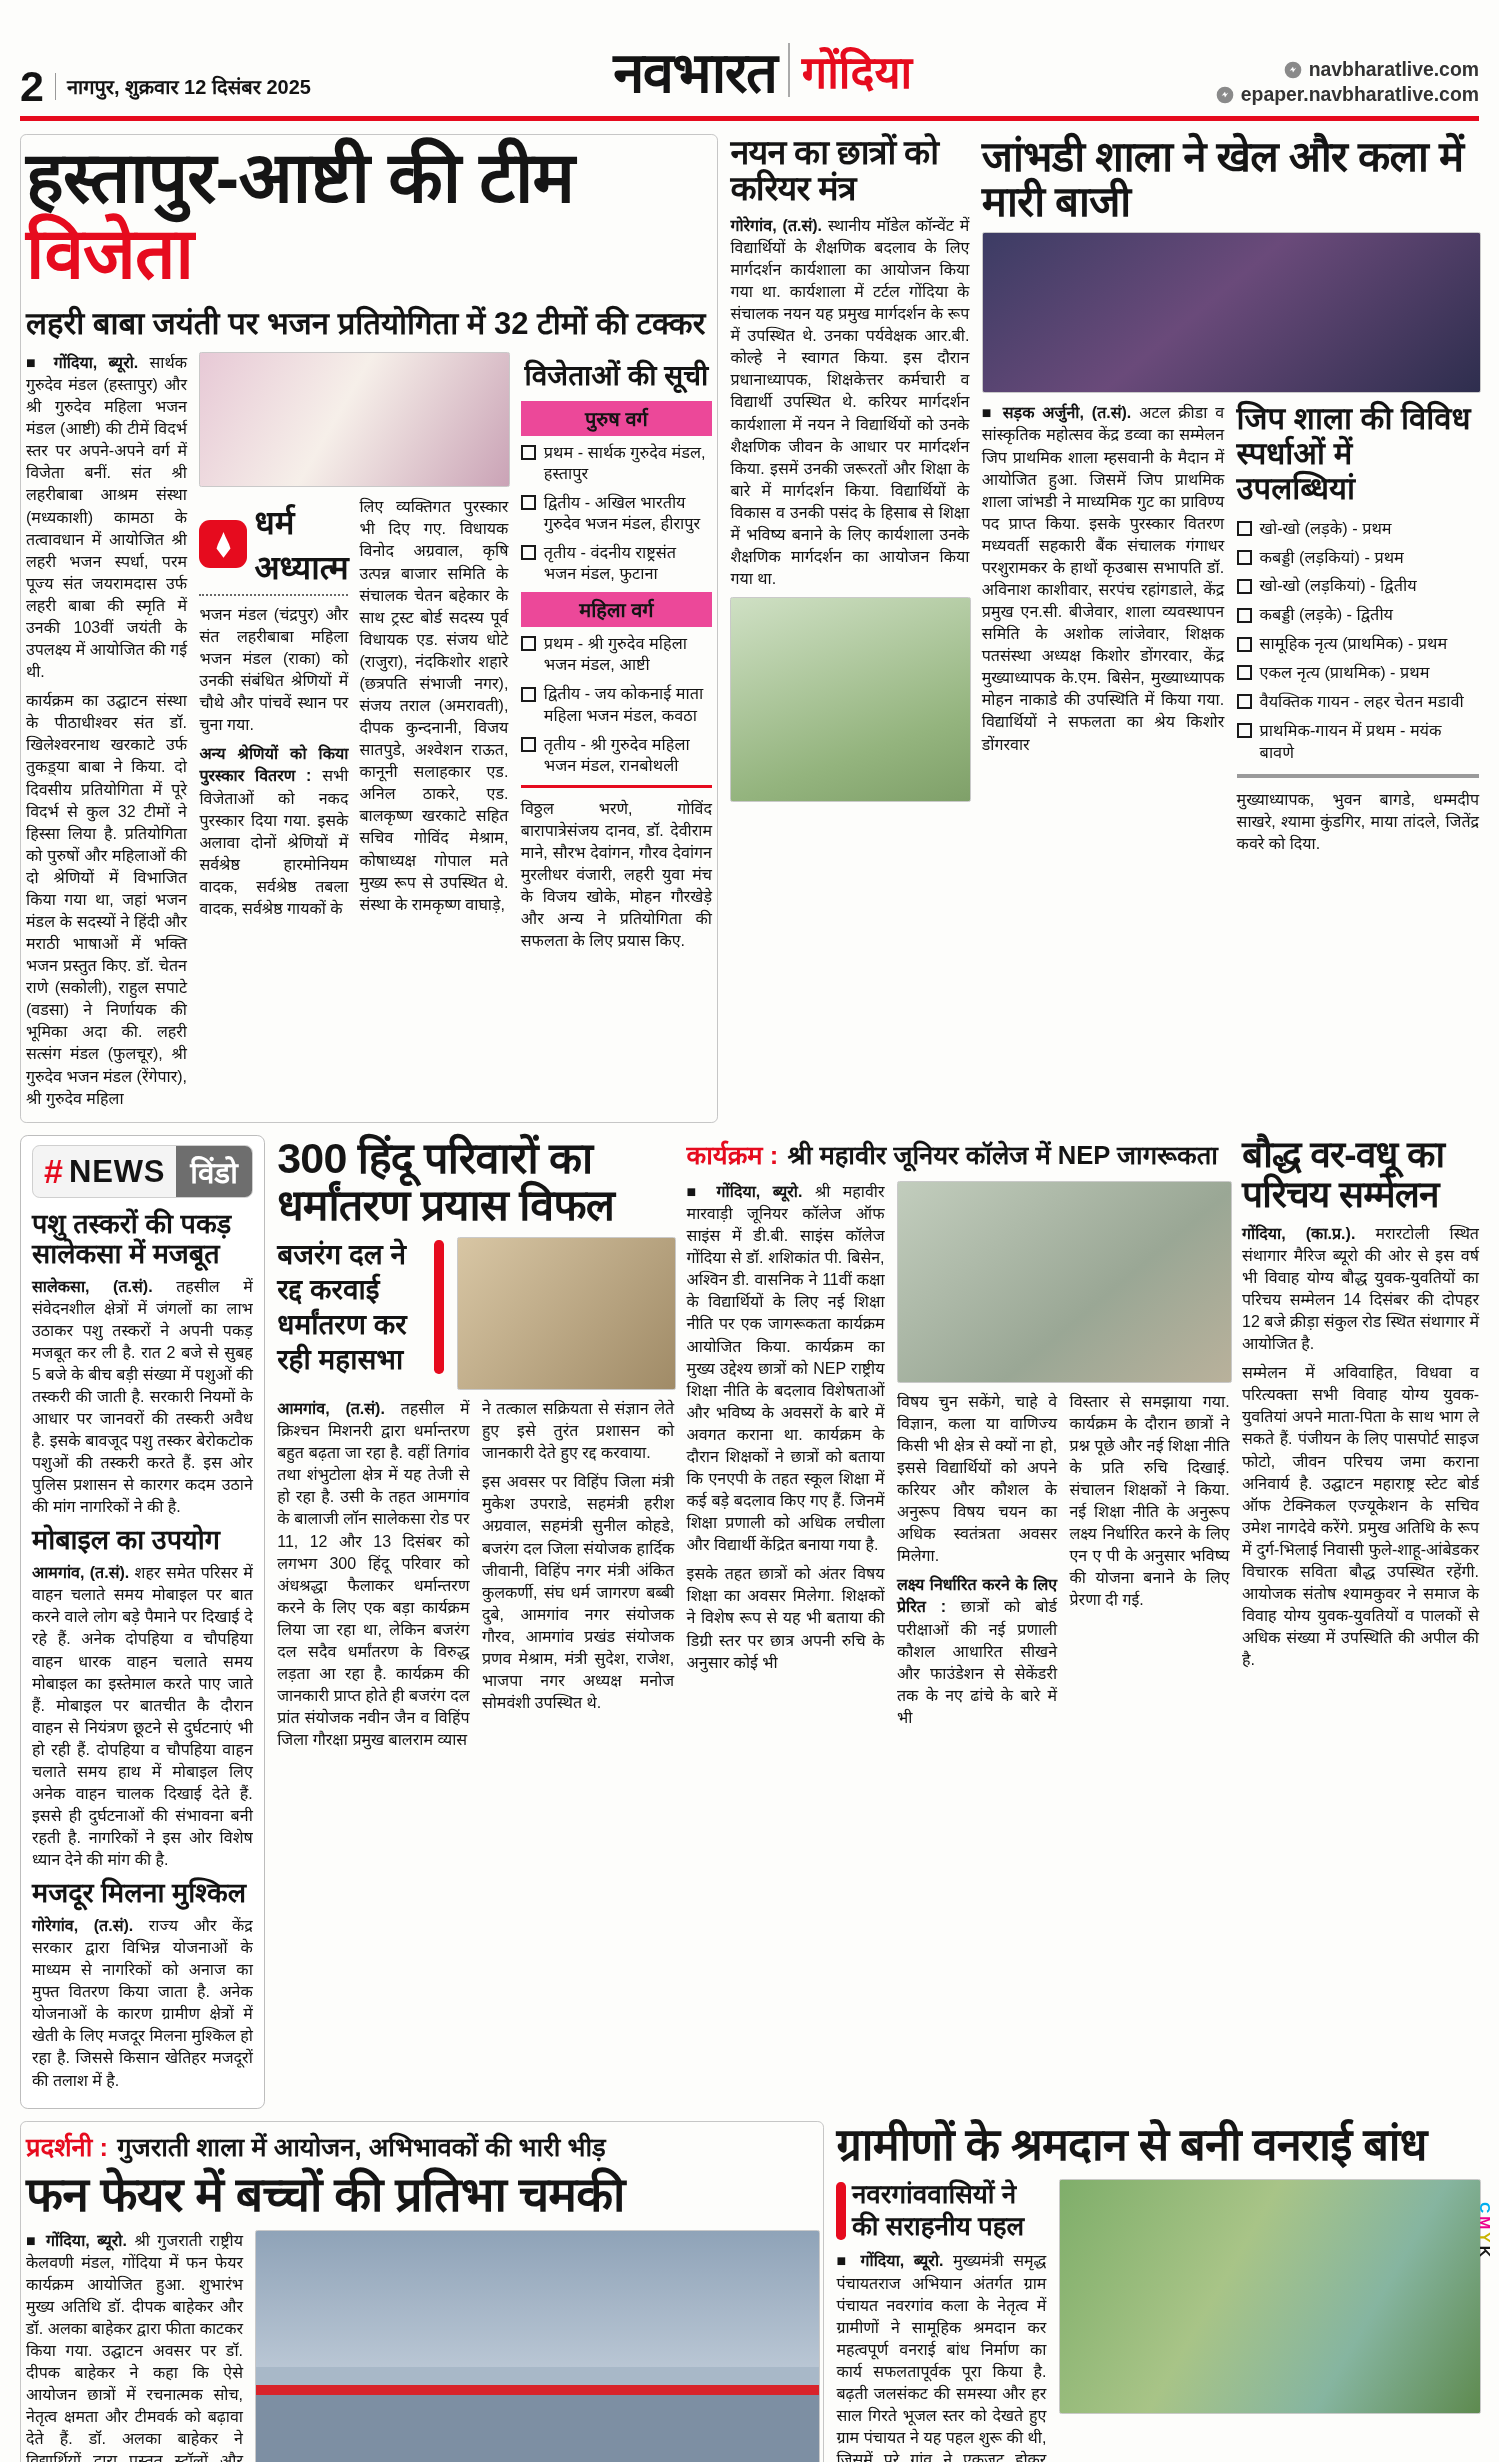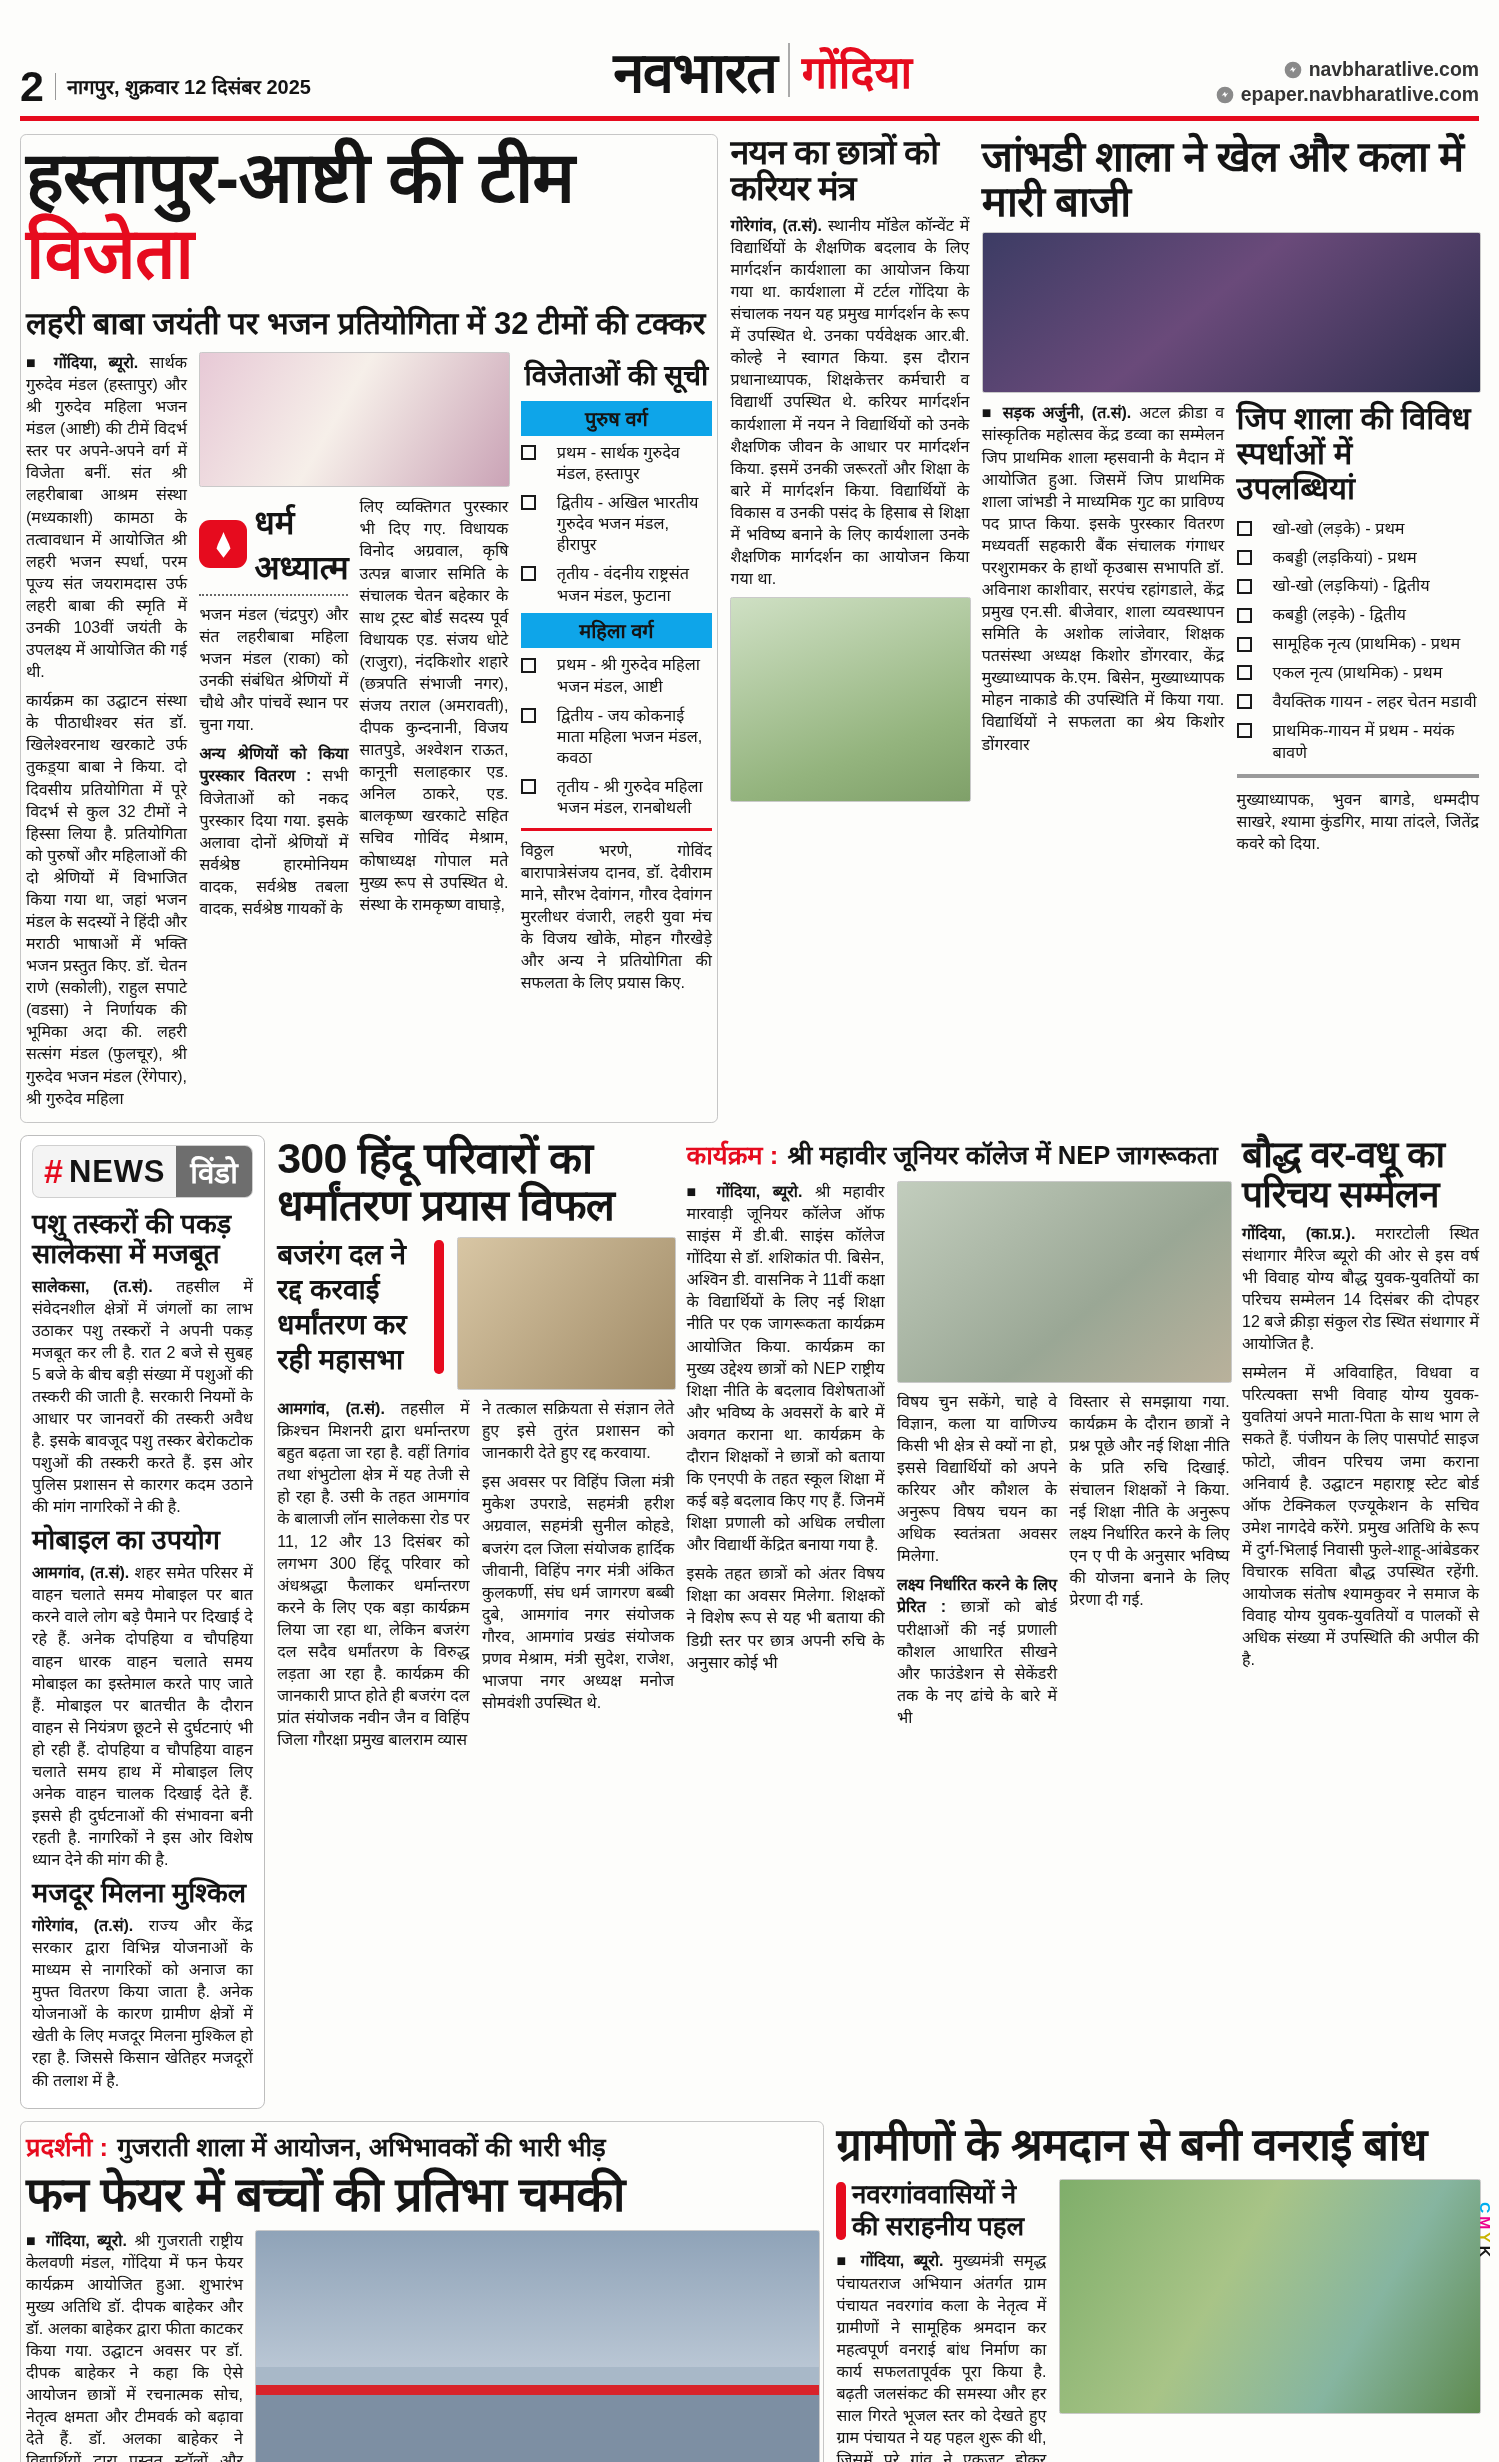--- a/index.html
+++ b/index.html
@@ -31,23 +31,23 @@
   .red{color:#e60b1e;}
   .kicker{font-size:25.6px;font-weight:800;margin:1.6px 0 4.7px;}
   .kicker .k-red{color:#e60b1e;margin-right:9.3px;}
   h1,h2,h3{margin:0;}
   .hl{font-weight:900;letter-spacing:-0.8px;line-height:1.08;color:#151515;}
   .deck{font-size:31px;font-weight:800;margin:7.8px 0 9.3px;}
   .red-div{height:3.1px;background:#e60b1e;margin:9.3px 0;}
   .gray-div{height:3.9px;background:#9a9a9a;margin:11px 0;}
   .dotted{border-bottom:2.3px dotted #666;margin:4.7px 0 7.8px;}
   
-  .yellow-head{background:#0ea5e9;text-align:center;font-weight:800;font-size:20px;padding:3.9px 3.1px;margin:7.8px 0 6.2px;}
+  .yellow-head{background:#ec4899;text-align:center;font-weight:800;font-size:20px;padding:3.9px 3.1px;margin:7.8px 0 6.2px;}
   ul.sqlist{list-style:none;margin:0;padding:0;}
-  ul.sqlist li{display:flex;gap:21px;font-size:16.3px;line-height:1.3;margin:0 0 7.8px;}
+  ul.sqlist li{display:flex;gap:8px;font-size:16.3px;line-height:1.3;margin:0 0 7.8px;}
   .chk{display:inline-block;width:11px;height:11px;border:2.3px solid #1a1a1a;flex:none;margin-top:3.1px;}
   .winners-title{font-size:28px;font-weight:900;text-align:center;margin:3.1px 0 1.6px;}
   .ach-title{font-size:31px;font-weight:900;line-height:1.12;margin-bottom:11px;}
   
   .dharm{display:flex;align-items:center;gap:7px;margin:3.1px 0 1.6px;}
   .dharm-ic{width:48px;height:48px;background:#e60b1e;border-radius:11px;display:flex;align-items:center;justify-content:center;flex:none;}
   .dharm-t{font-size:33px;font-weight:900;}
   
   .news-window{border:0.8px solid #bdbdbd;border-radius:7.8px;padding:9.3px 11px;background:#fff;}
   .nw-badge{display:flex;align-items:stretch;border:0.8px solid #cfcfcf;border-radius:7.8px;overflow:hidden;margin-bottom:12.4px;background:#f4f4f4;}

